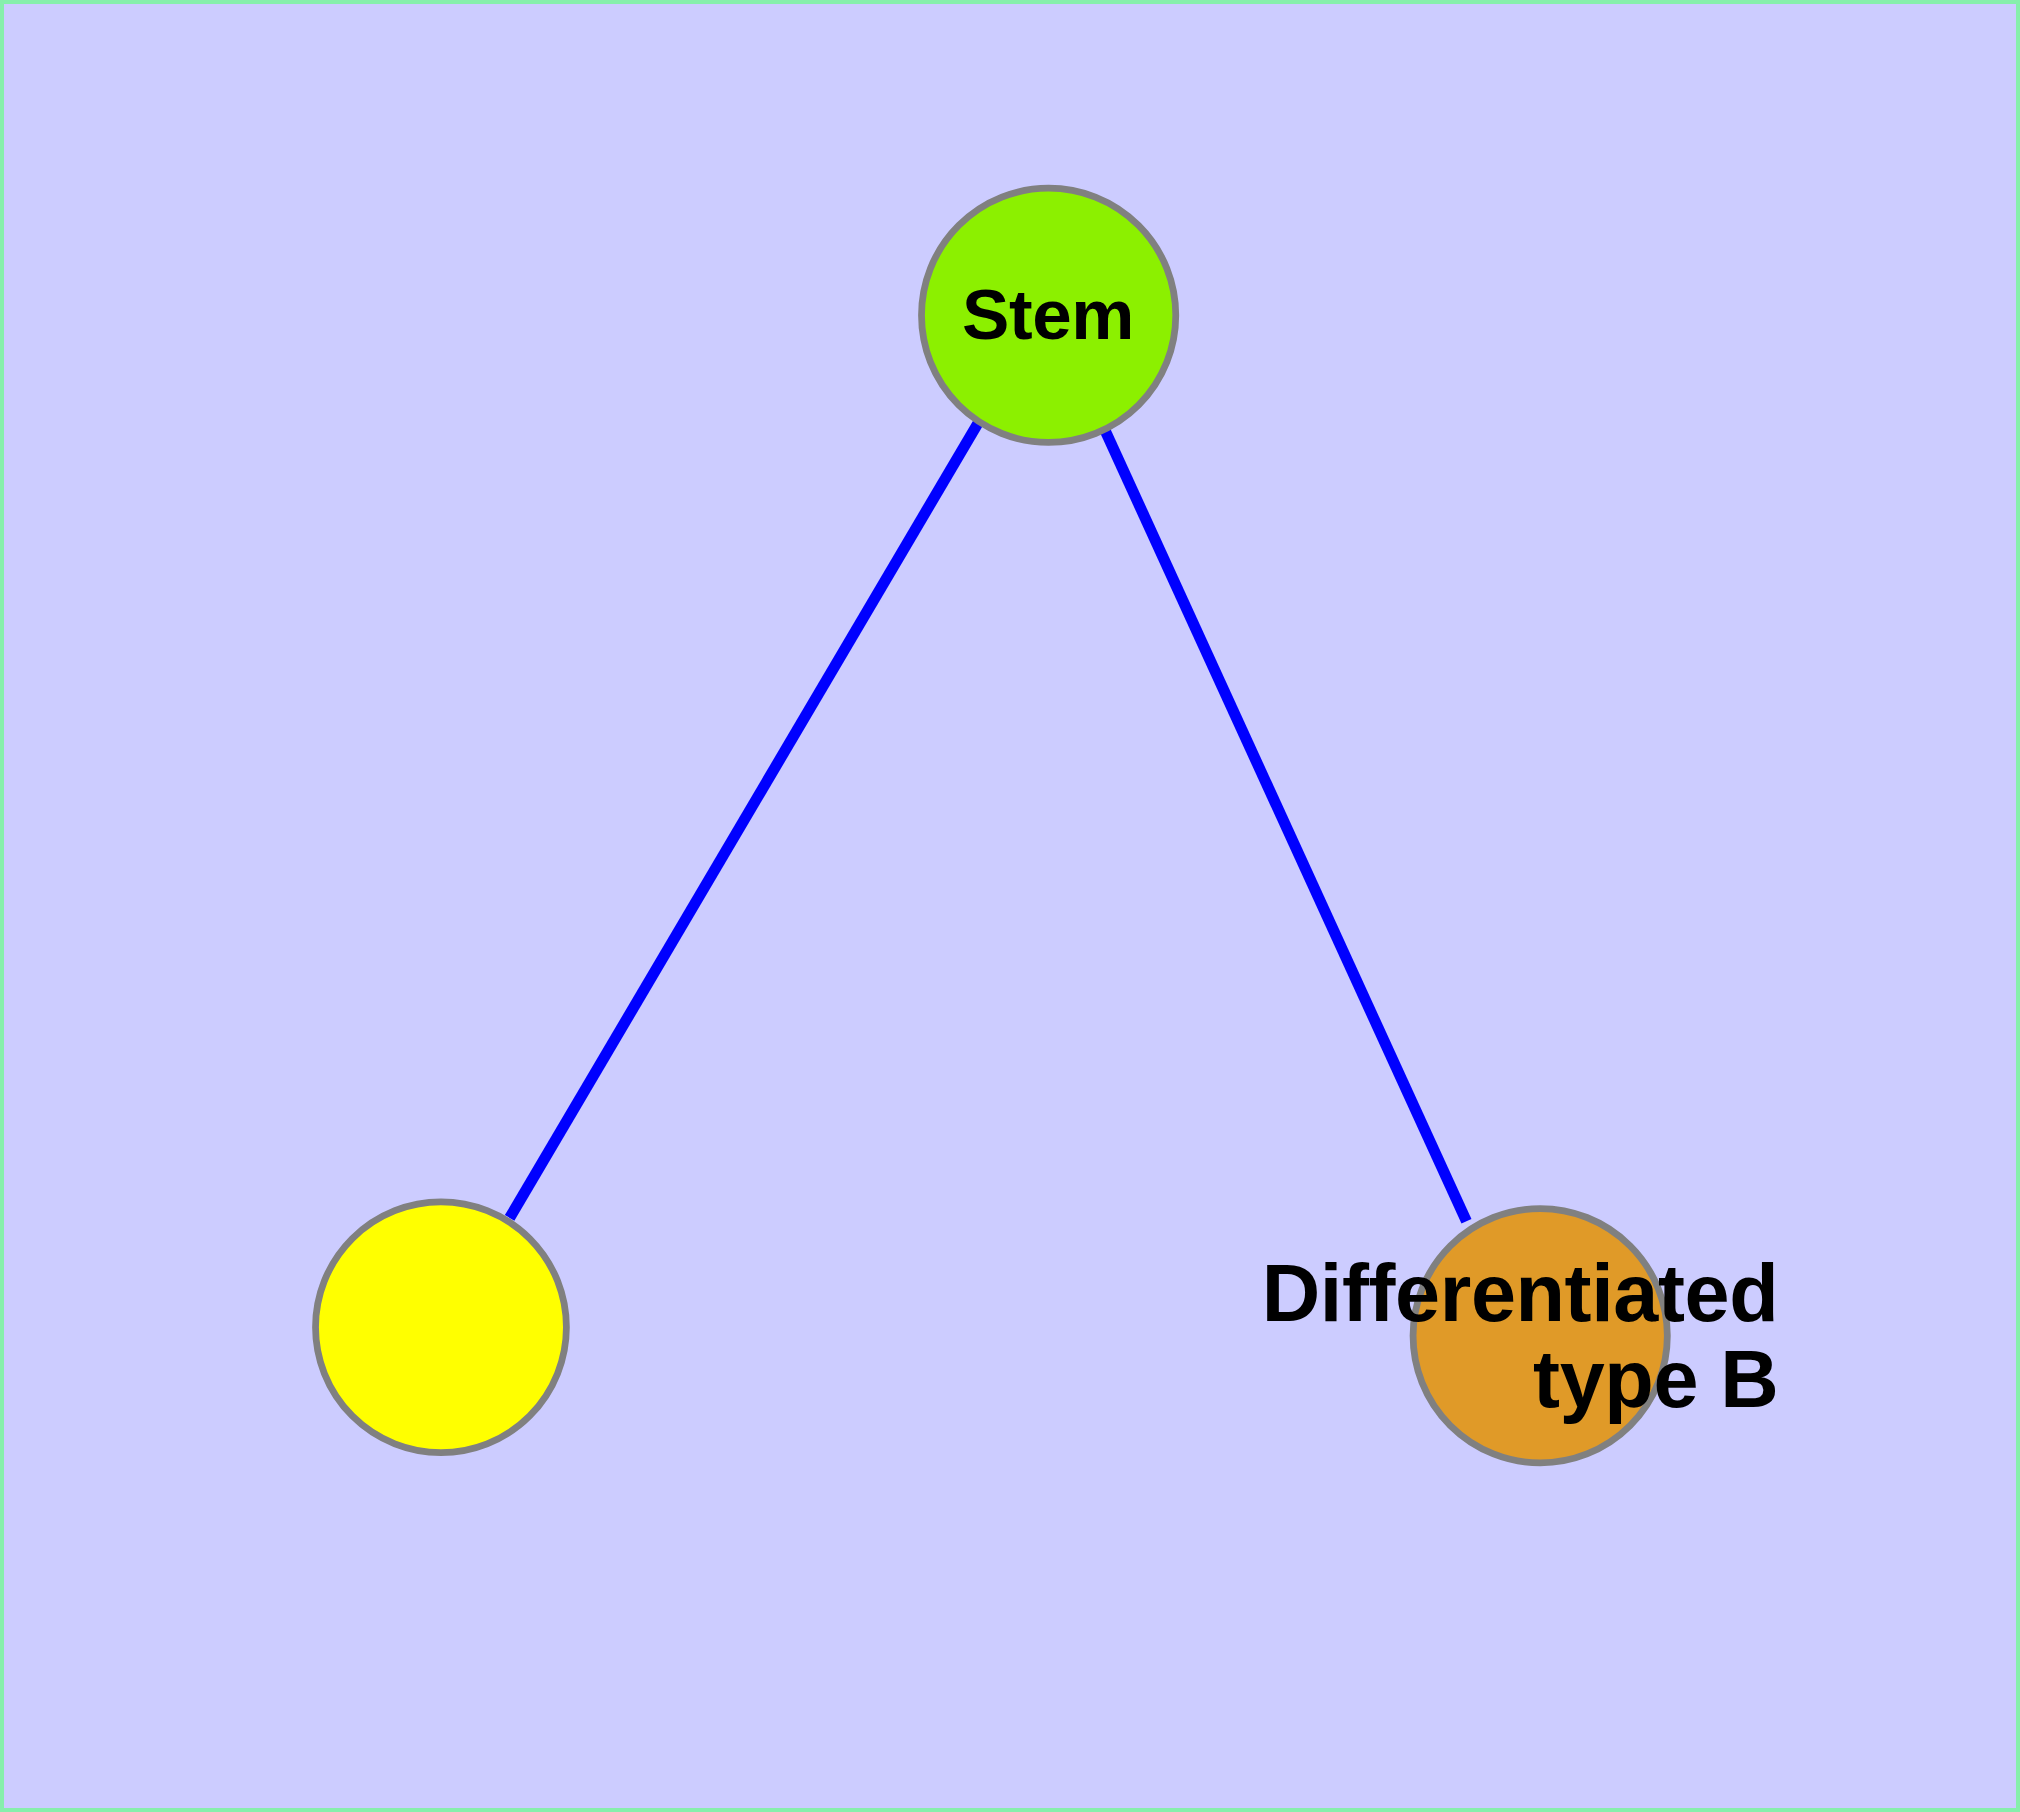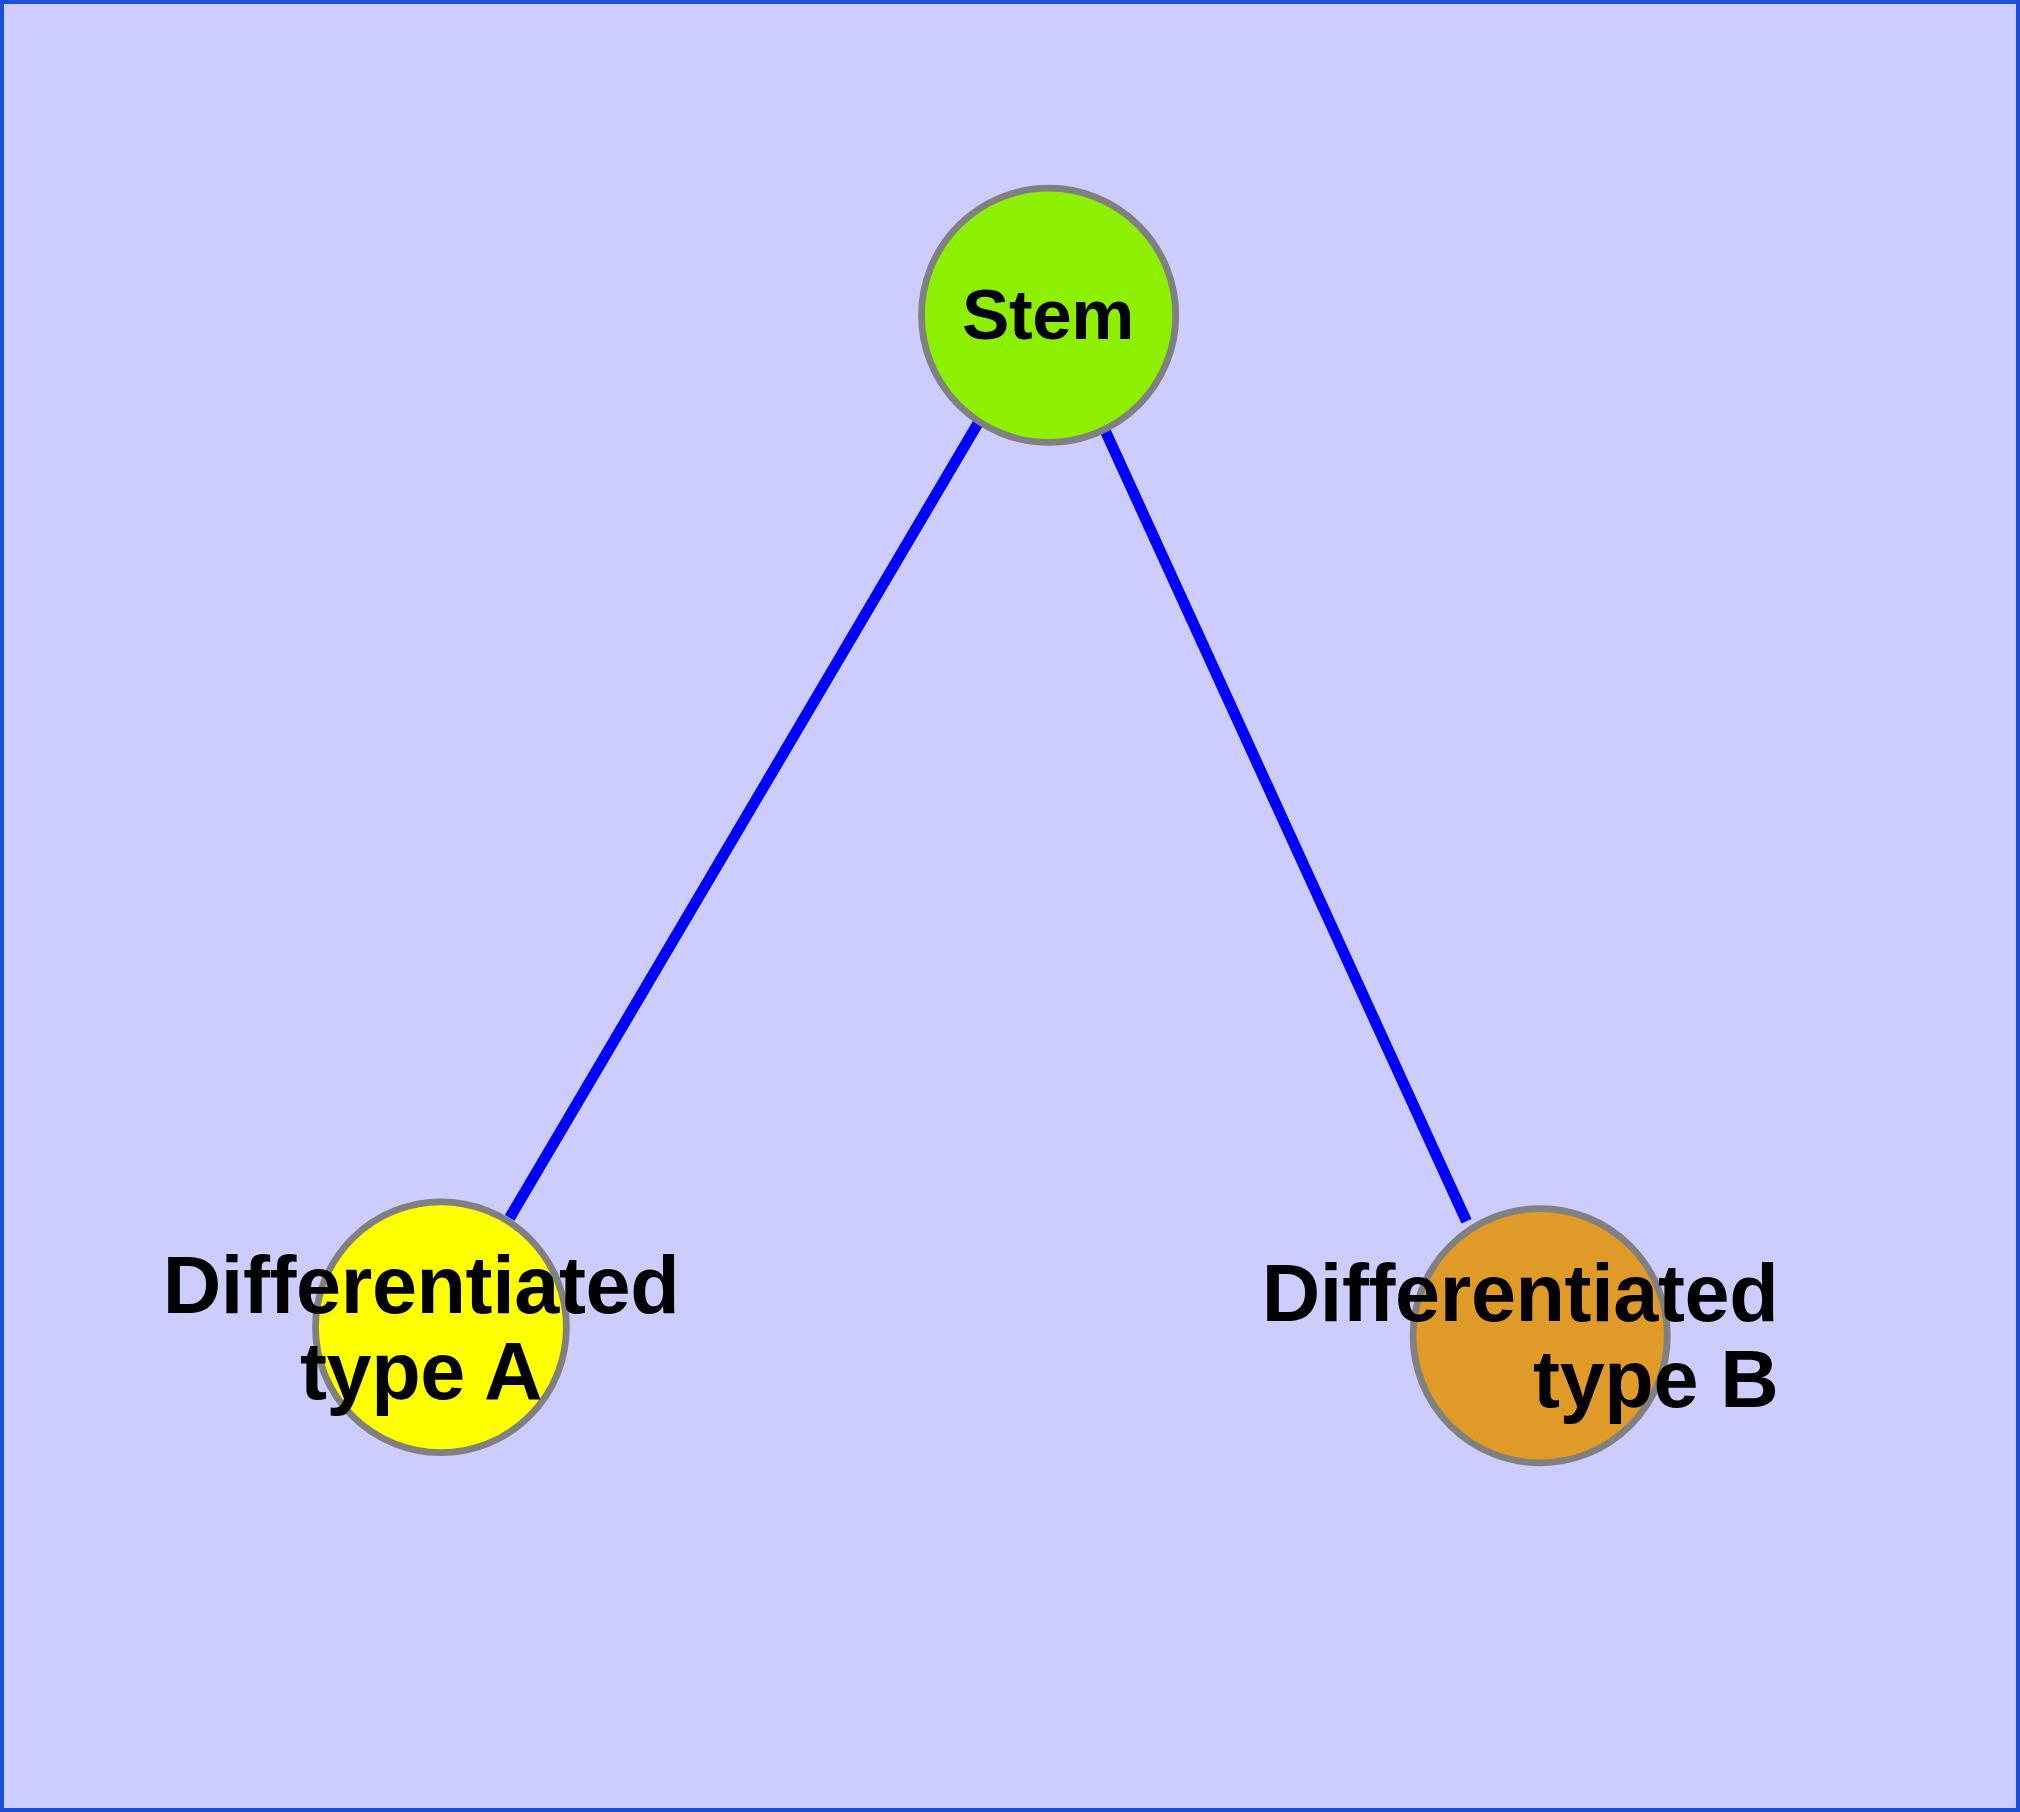--- a/index.html
+++ b/index.html
@@ -64,40 +64,38 @@
     font-size: 81px;
     left: 1520px;
     top: 1337px;
     transform: translate(-50%, -50%);
     text-align: right;
   }
 </style>
 </head>
 <body>
 
-<div id="canvas" style="background: #1d4ed8;">
+<div id="canvas" style="background: #86efac;">
 
   <div id="plot-bg" style="background: rgb(204, 204, 255);"></div>
 
   <svg id="graph-svg" viewBox="0 0 2384 2138" xmlns="http://www.w3.org/2000/svg">
 
     <g>
       <line x1="1155" y1="497" x2="601" y2="1437" stroke="#0000ff" stroke-width="13" stroke-linecap="butt"></line>
       <line x1="1300" y1="500" x2="1730" y2="1441" stroke="#0000ff" stroke-width="13" stroke-linecap="butt"></line>
     </g>
 
     <g>
       <circle cx="1237" cy="372" r="150" fill="#8cf000" stroke="#808080" stroke-width="8"></circle>
       <circle cx="520" cy="1566" r="148" fill="#ffff00" stroke="#808080" stroke-width="8"></circle>
       <circle cx="1817" cy="1576" r="150" fill="#e09a28" stroke="#808080" stroke-width="8"></circle>
     </g>
   </svg>
 
   <div class="node-label" id="label-stem" style="left: 1048px; top: 315px; font-size: 71px; color: rgb(0, 0, 0);">Stem</div>
 
-  <div class="node-label" id="label-a" style="left: 421px; top: 1329px; font-size: 81px; color: rgb(0, 0, 0);"><span>Differentiated</span>
-<span>type A</span></div>
 
   <div class="node-label" id="label-b" style="left: 1520px; top: 1337px; font-size: 81px; color: rgb(0, 0, 0);"><span>Differentiated</span>
 <span>type B</span></div>
 
 </div>
 
 
 </body></html>

